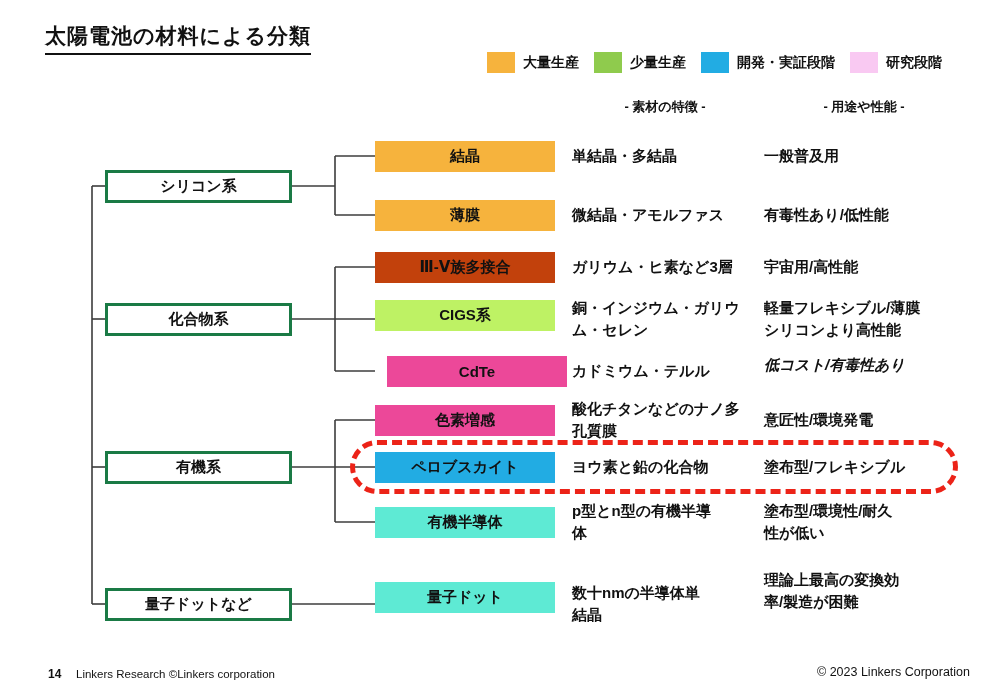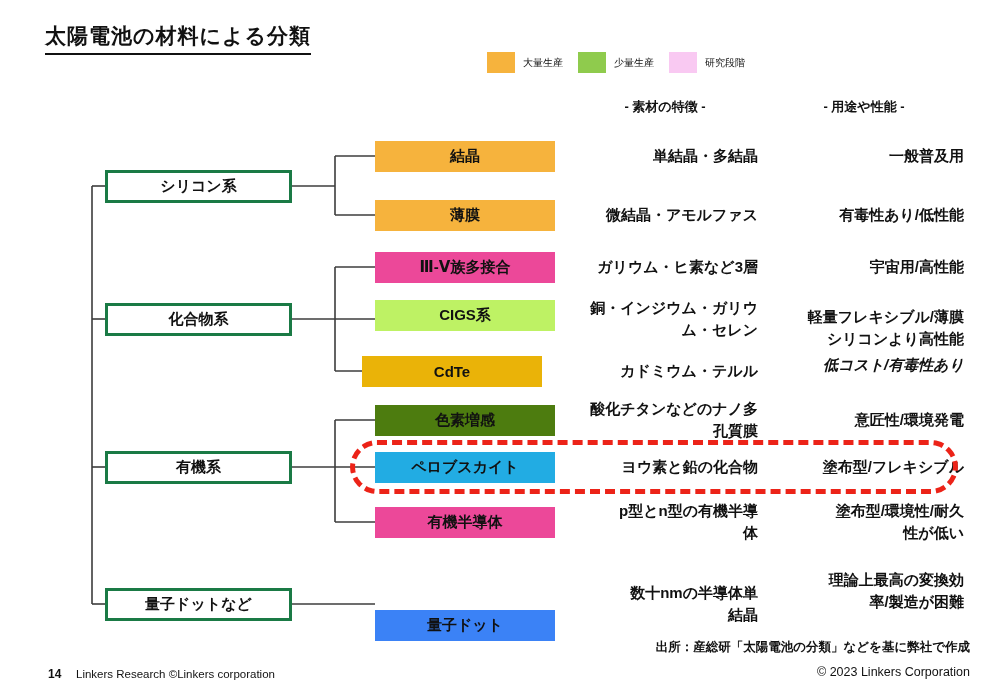--- a/index.html
+++ b/index.html
@@ -9,34 +9,34 @@
     overflow:hidden;margin:0 auto;
   }
   .abs{position:absolute;}
   .title{
     left:45px;top:22px;font-size:21px;font-weight:bold;
     border-bottom:2.5px solid #111;padding-bottom:3px;letter-spacing:1px;
   }
   .legend{left:487px;top:52px;display:flex;align-items:center;gap:15px;}
   .legend-item{display:flex;align-items:center;gap:8px;}
   .legend-swatch{width:28px;height:21px;display:inline-block;}
-  .legend-label{font-size:10px;font-weight:normal;white-space:nowrap;text-align:right;}
+  .legend-label{font-size:14px;font-weight:bold;white-space:nowrap;text-align:right;}
   .col-header{top:98px;font-size:13px;font-weight:bold;text-align:center;white-space:nowrap;}
   .cat-box{
     width:187px;height:33px;background:#fff;
     display:flex;align-items:center;justify-content:center;
     font-size:15px;font-weight:bold;box-sizing:border-box;
   }
   .mid-box{
     width:180px;height:31px;
     display:flex;align-items:center;justify-content:center;
     font-size:15px;font-weight:bold;box-sizing:border-box;white-space:nowrap;
   }
   .cell-text{
-    text-align:right;font-size:15px;font-weight:600;line-height:1.45;
+    text-align:left;font-size:15px;font-weight:600;line-height:1.45;
     white-space:pre-line;transform:translateY(-50%);
   }
   .highlight{
     box-sizing:border-box;border-radius:27px;background:transparent;pointer-events:none;
   }
   .src-note{top:639px;right:30px;font-size:12.5px;font-weight:600;}
   .copyright{top:665px;right:30px;font-size:12.5px;}
   .pagenum{left:48px;top:667px;font-size:12px;font-weight:bold;}
   .footer-left{left:76px;top:668px;font-size:11.5px;font-weight:normal;}
   svg{position:absolute;left:0;top:0;}
@@ -48,20 +48,24 @@
   <div class="abs title">太陽電池の材料による分類</div>
 
   <div class="abs legend" id="legend">
       <div class="legend-item">
         <span class="legend-swatch" style="background: rgb(246, 179, 61);"></span>
         <span class="legend-label">大量生産</span>
       </div>
       <div class="legend-item">
         <span class="legend-swatch" style="background: rgb(143, 203, 77);"></span>
         <span class="legend-label">少量生産</span>
+      </div>
+      <div class="legend-item">
+        <span class="legend-swatch" style="background: rgb(34, 172, 227);"></span>
+        <span class="legend-label">開発・実証段階</span>
       </div>
       <div class="legend-item">
         <span class="legend-swatch" style="background: rgb(249, 201, 242);"></span>
         <span class="legend-label">研究段階</span>
       </div>
     </div>
 
   <div class="abs col-header" style="left:572px;width:186px;">-  素材の特徴  -</div>
   <div class="abs col-header" style="left:764px;width:200px;">-  用途や性能  -</div>
 
@@ -92,48 +96,47 @@
       <div class="abs cat-box" style="left: 105px; top: 169.5px; border: 3px solid rgb(26, 122, 69);">シリコン系</div>
       <div class="abs cat-box" style="left: 105px; top: 302.5px; border: 3px solid rgb(26, 122, 69);">化合物系</div>
       <div class="abs cat-box" style="left: 105px; top: 450.5px; border: 3px solid rgb(26, 122, 69);">有機系</div>
       <div class="abs cat-box" style="left: 105px; top: 587.5px; border: 3px solid rgb(26, 122, 69);">量子ドットなど</div>
       <div class="abs mid-box" style="left: 375px; top: 140.5px; background: rgb(246, 179, 61);">結晶</div>
       <div class="abs cell-text" style="left: 572px; top: 156px; width: 186px;">単結晶・多結晶</div>
       <div class="abs cell-text" style="left: 764px; top: 156px; width: 200px;">一般普及用</div>
       <div class="abs mid-box" style="left: 375px; top: 199.5px; background: rgb(246, 179, 61);">薄膜</div>
       <div class="abs cell-text" style="left: 572px; top: 215px; width: 186px;">微結晶・アモルファス</div>
       <div class="abs cell-text" style="left: 764px; top: 215px; width: 200px;">有毒性あり/低性能</div>
-      <div class="abs mid-box" style="left: 375px; top: 251.5px; background: #ec4899;">Ⅲ-Ⅴ族多接合</div>
+      <div class="abs mid-box" style="left: 375px; top: 251.5px; background: #c2410c;">Ⅲ-Ⅴ族多接合</div>
       <div class="abs cell-text" style="left: 572px; top: 267px; width: 186px;">ガリウム・ヒ素など3層</div>
       <div class="abs cell-text" style="left: 764px; top: 267px; width: 200px;">宇宙用/高性能</div>
       <div class="abs mid-box" style="left: 375px; top: 300px; background: #bef264;">CIGS系</div>
       <div class="abs cell-text" style="left: 572px; top: 319px; width: 186px;">銅・インジウム・ガリウ
 ム・セレン</div>
-      <div class="abs cell-text" style="left: 764px; top: 328px; width: 200px;">軽量フレキシブル/薄膜
+      <div class="abs cell-text" style="left: 764px; top: 319px; width: 200px;">軽量フレキシブル/薄膜
 シリコンより高性能</div>
-      <div class="abs mid-box" style="left: 362px; top: 355.5px; background: #eab308;">CdTe</div>
+      <div class="abs mid-box" style="left: 387px; top: 355.5px; background: #ec4899;">CdTe</div>
       <div class="abs cell-text" style="left: 572px; top: 371px; width: 186px;">カドミウム・テルル</div>
       <div class="abs cell-text" style="left: 764px; top: 365px; width: 200px; font-style: italic;">低コスト/有毒性あり</div>
-      <div class="abs mid-box" style="left: 375px; top: 404.5px; background: #4d7c0f;">色素増感</div>
+      <div class="abs mid-box" style="left: 375px; top: 404.5px; background: #ec4899;">色素増感</div>
       <div class="abs cell-text" style="left: 572px; top: 420px; width: 186px;">酸化チタンなどのナノ多
 孔質膜</div>
       <div class="abs cell-text" style="left: 764px; top: 420px; width: 200px;">意匠性/環境発電</div>
       <div class="abs mid-box" style="left: 375px; top: 451.5px; background: rgb(34, 172, 227);">ペロブスカイト</div>
       <div class="abs cell-text" style="left: 572px; top: 467px; width: 186px;">ヨウ素と鉛の化合物</div>
       <div class="abs cell-text" style="left: 764px; top: 467px; width: 200px;">塗布型/フレキシブル</div>
       <div class="abs highlight" style="left: 350px; top: 440px; width: 608px; height: 54px; border: 5px dashed rgb(236, 35, 24);"></div>
-      <div class="abs mid-box" style="left: 375px; top: 506.5px; background: #ec4899;">有機半導体</div>
+      <div class="abs mid-box" style="left: 375px; top: 506.5px; background: #5eead4;">有機半導体</div>
       <div class="abs cell-text" style="left: 572px; top: 522px; width: 186px;">p型とn型の有機半導
 体</div>
       <div class="abs cell-text" style="left: 764px; top: 522px; width: 200px;">塗布型/環境性/耐久
 性が低い</div>
-      <div class="abs mid-box" style="left: 375px; top: 610px; background: #3b82f6; font-family: Liberation Mono, monospace;">量子ドット</div>
+      <div class="abs mid-box" style="left: 375px; top: 582px; background: #5eead4; font-family: Liberation Mono, monospace;">量子ドット</div>
       <div class="abs cell-text" style="left: 572px; top: 604px; width: 186px;">数十nmの半導体単
 結晶</div>
       <div class="abs cell-text" style="left: 764px; top: 591px; width: 200px;">理論上最高の変換効
 率/製造が困難</div>
     </div>
 
-  <div class="abs src-note">出所：産総研「太陽電池の分類」などを基に弊社で作成</div>
   <div class="abs pagenum">14</div>
   <div class="abs footer-left">Linkers Research ©Linkers corporation</div>
   <div class="abs copyright">© 2023 Linkers Corporation</div>
 </div>
 
 </body></html>

